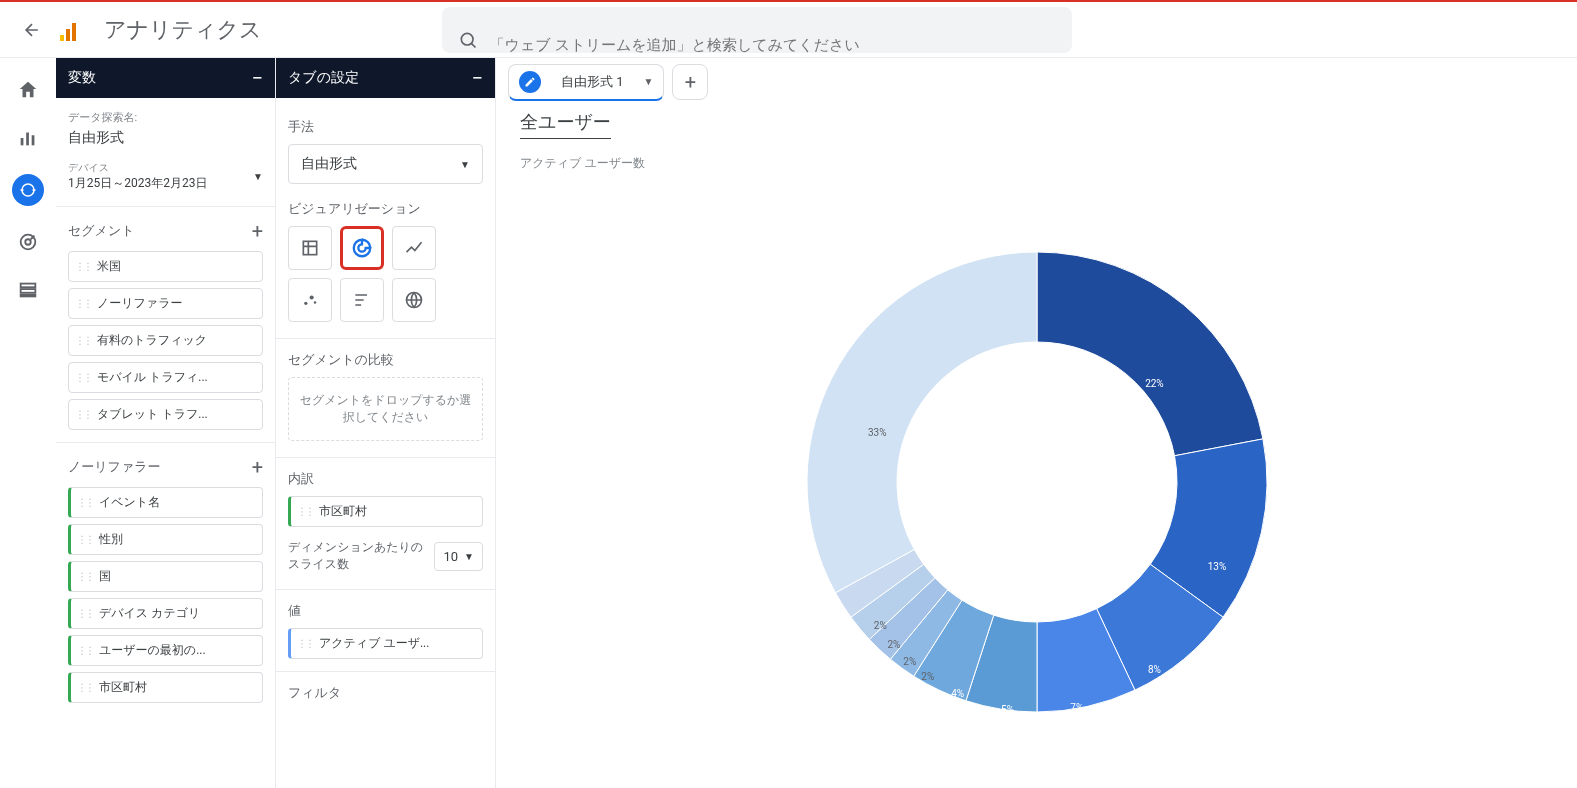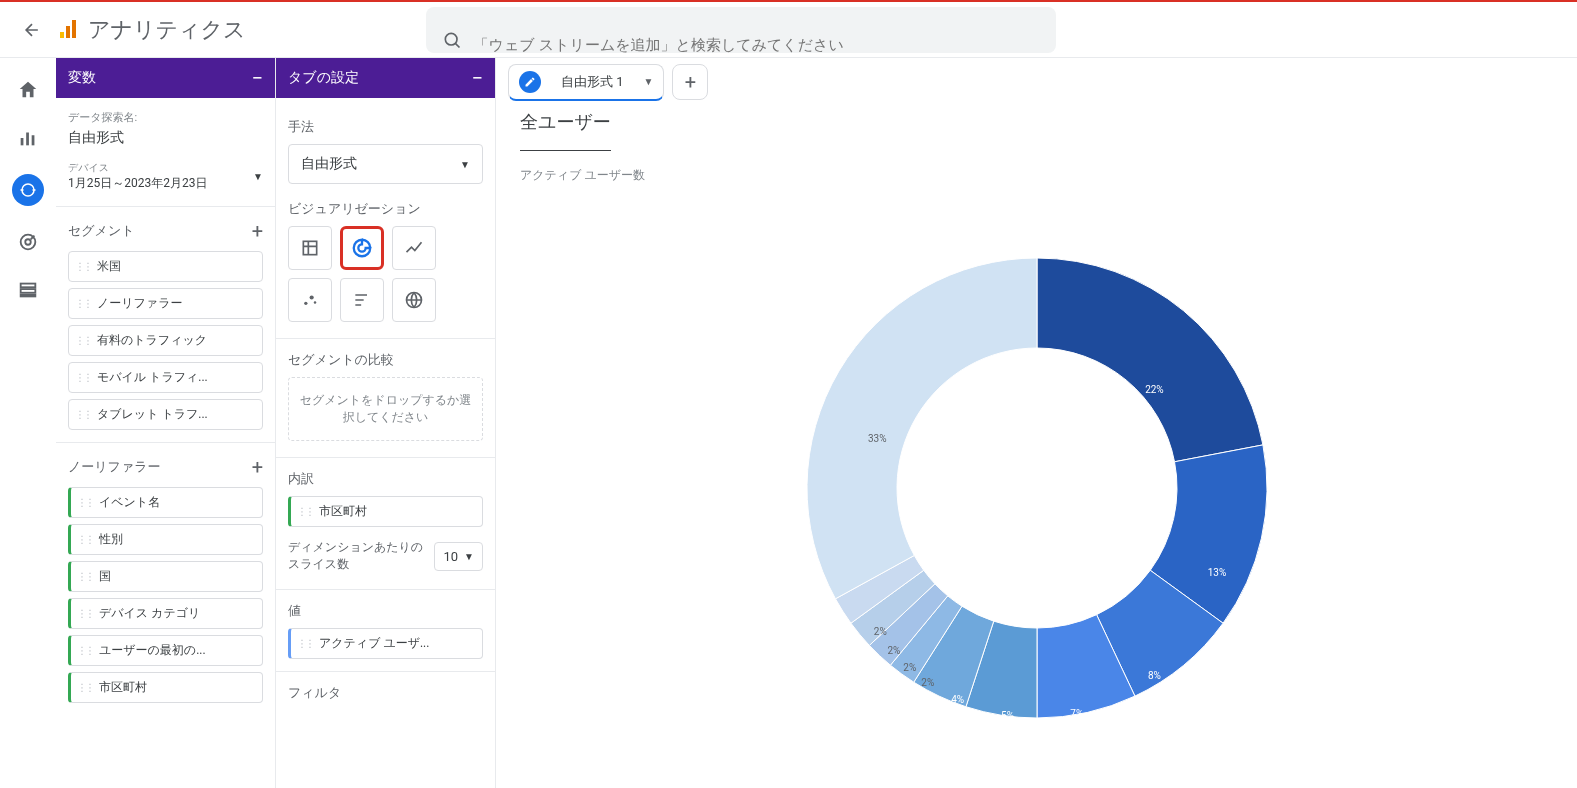--- a/index.html
+++ b/index.html
@@ -1,30 +1,30 @@
 <!DOCTYPE html>
 <html><head>
 <meta charset="utf-8">
 <style>
 * { box-sizing: border-box; margin: 0; padding: 0; }
 body { font-family: Roboto, Arial, sans-serif; font-size: 13px; color: #3c4043; background: #fff; overflow: hidden; }
 .top-red { height: 2px; background: #d93025; }
 .header { height: 56px; display: flex; align-items: center; padding: 0 12px; border-bottom: 1px solid #e8eaed; }
 .back-arrow { width: 40px; display: flex; justify-content: center; align-items: center; cursor: pointer; }
-.logo { display: flex; align-items: center; gap: 8px; margin-left: 4px; }
+.logo { display: flex; align-items: flex-end; gap: 24px; margin-left: 4px; }
 .logo-text { font-size: 22px; color: #5f6368; }
 .search-box { flex: 0 0 630px; height: 46px; background: #f1f3f4; border-radius: 8px; display: flex; align-items: flex-end; padding: 0 16px; margin-left: 180px; }
 .search-icon { color: #5f6368; margin-right: 12px; }
 .search-box input { border: none; background: transparent; font-size: 15px; width: 100%; outline: none; color: #3c4043; }
 .main { display: flex; height: calc(100vh - 58px); }
 .left-rail { width: 56px; display: flex; flex-direction: column; align-items: center; padding-top: 20px; gap: 24px; }
 .rail-icon { width: 24px; height: 24px; display: flex; align-items: center; justify-content: center; color: #5f6368; cursor: pointer; }
 .rail-icon.active { background: #1a73e8; border-radius: 50%; width: 32px; height: 32px; color: #fff; }
 .panel { width: 220px; background: #fff; border-right: 1px solid #e8eaed; overflow-y: auto; }
-.panel-header { background: #4c1d95; color: #fff; height: 40px; display: flex; align-items: center; justify-content: space-between; padding: 0 12px; font-size: 14px; }
+.panel-header { background: #0f172a; color: #fff; height: 40px; display: flex; align-items: center; justify-content: space-between; padding: 0 12px; font-size: 14px; }
 .panel-header-minus { font-size: 20px; cursor: pointer; }
 .panel-body { padding: 12px 12px 0 12px; }
 .field-label { font-size: 11px; color: #80868b; margin-bottom: 4px; }
 .field-value { font-size: 14px; color: #3c4043; margin-bottom: 14px; }
 .date-row { display: flex; align-items: center; justify-content: space-between; cursor: pointer; margin-bottom: 14px; }
 .date-row .small { font-size: 10px; color: #80868b; }
 .date-row .date { font-size: 12px; }
 .divider { height: 1px; background: #e8eaed; margin: 4px -12px 12px; }
 .section-title { display: flex; justify-content: space-between; align-items: center; font-size: 13px; color: #5f6368; margin: 8px 0; }
 .plus { font-size: 20px; color: #5f6368; cursor: pointer; }
@@ -43,21 +43,21 @@
 .inline-row { display: flex; align-items: center; gap: 8px; margin: 4px 0 16px; }
 .inline-row .il-label { font-size: 12px; color: #5f6368; flex: 1; }
 .mini-select { border: 1px solid #dadce0; border-radius: 4px; padding: 6px 8px; display: flex; align-items: center; gap: 6px; font-size: 13px; cursor: pointer; }
 .content { flex: 1; display: flex; flex-direction: column; }
 .tab-bar { height: 48px; display: flex; align-items: center; padding: 8px 12px; gap: 8px; }
 .tab { display: flex; align-items: center; gap: 20px; border: 1px solid #dadce0; border-radius: 8px; padding: 6px 10px; cursor: pointer; border-bottom: 2px solid #1a73e8; }
 .tab .edit-badge { width: 22px; height: 22px; background: #1a73e8; border-radius: 50%; display: flex; align-items: center; justify-content: center; color: #fff; }
 .tab .dd { color: #5f6368; }
 .tab-add { width: 36px; height: 36px; border: 1px solid #dadce0; border-radius: 8px; display: flex; align-items: center; justify-content: center; font-size: 20px; color: #5f6368; cursor: pointer; }
 .chart-header { padding: 4px 24px; }
-.chart-title { font-size: 18px; color: #3c4043; border-bottom: 1px solid #3c4043; display: inline-block; padding-bottom: 16px; }
+.chart-title { font-size: 18px; color: #3c4043; border-bottom: 1px solid #3c4043; display: inline-block; padding-bottom: 4px; }
 .chart-sub { font-size: 12px; color: #80868b; margin-top: 16px; }
 .chart-wrap { flex: 1; display: flex; align-items: center; justify-content: center; position: relative; }
 .donut { position: relative; width: 480px; height: 480px; }
 .donut svg { width: 100%; height: 100%; }
 .slice-label { position: absolute; font-size: 10px; color: #fff; transform: translate(-50%, -50%); pointer-events: none; font-weight: 400; margin-top: 44px; }
 .caret { font-size: 10px; }
 </style>
 </head>
 <body>
 

